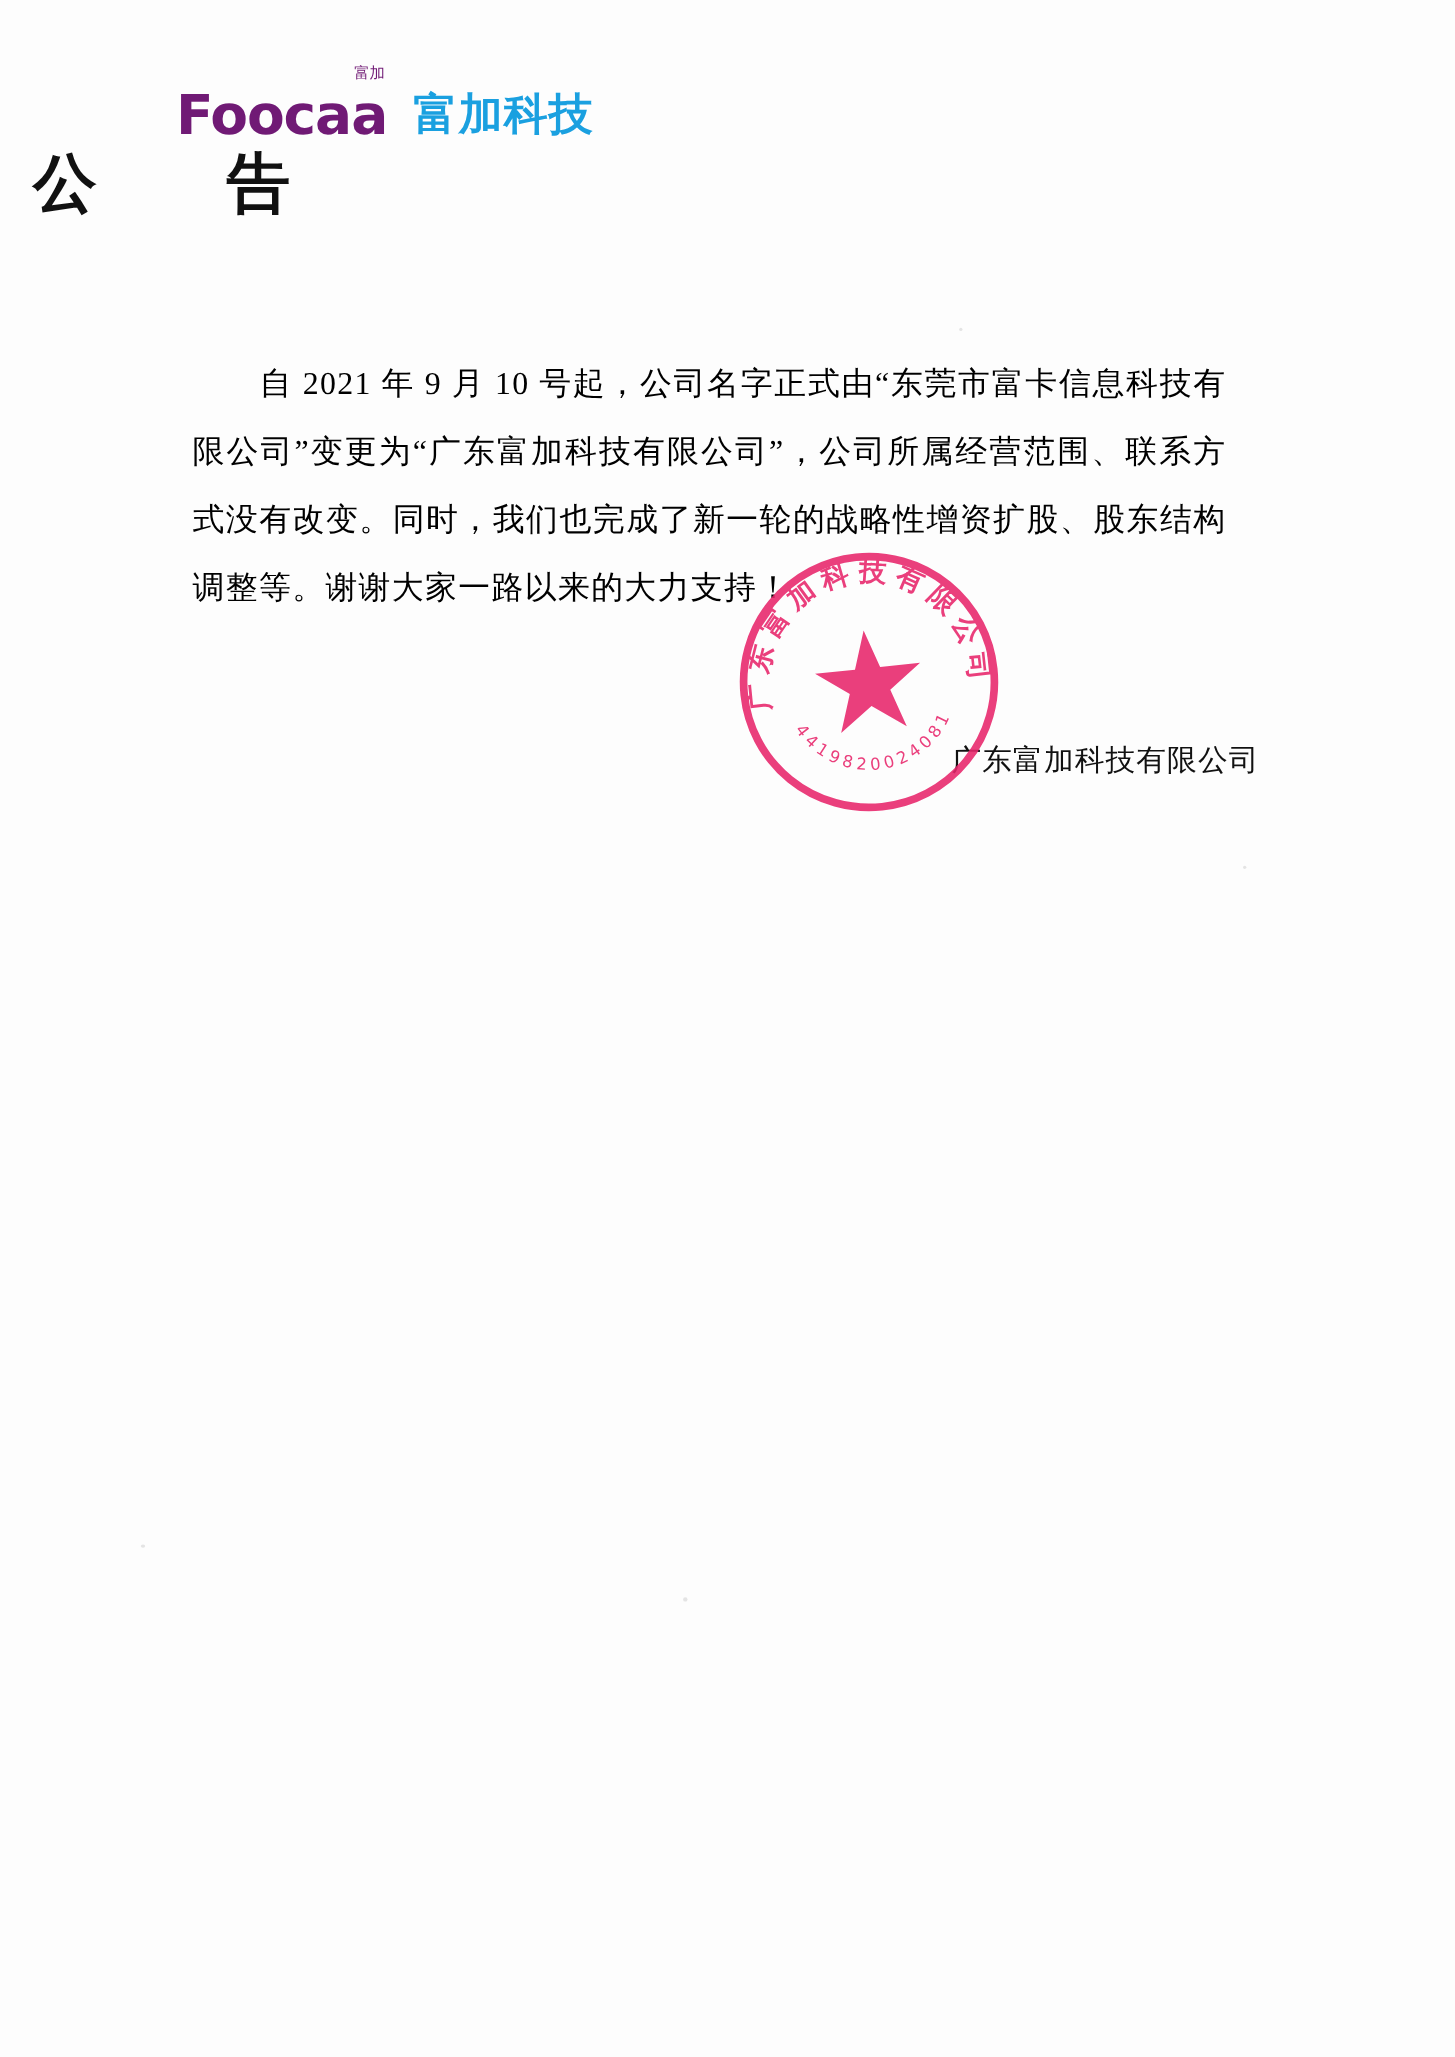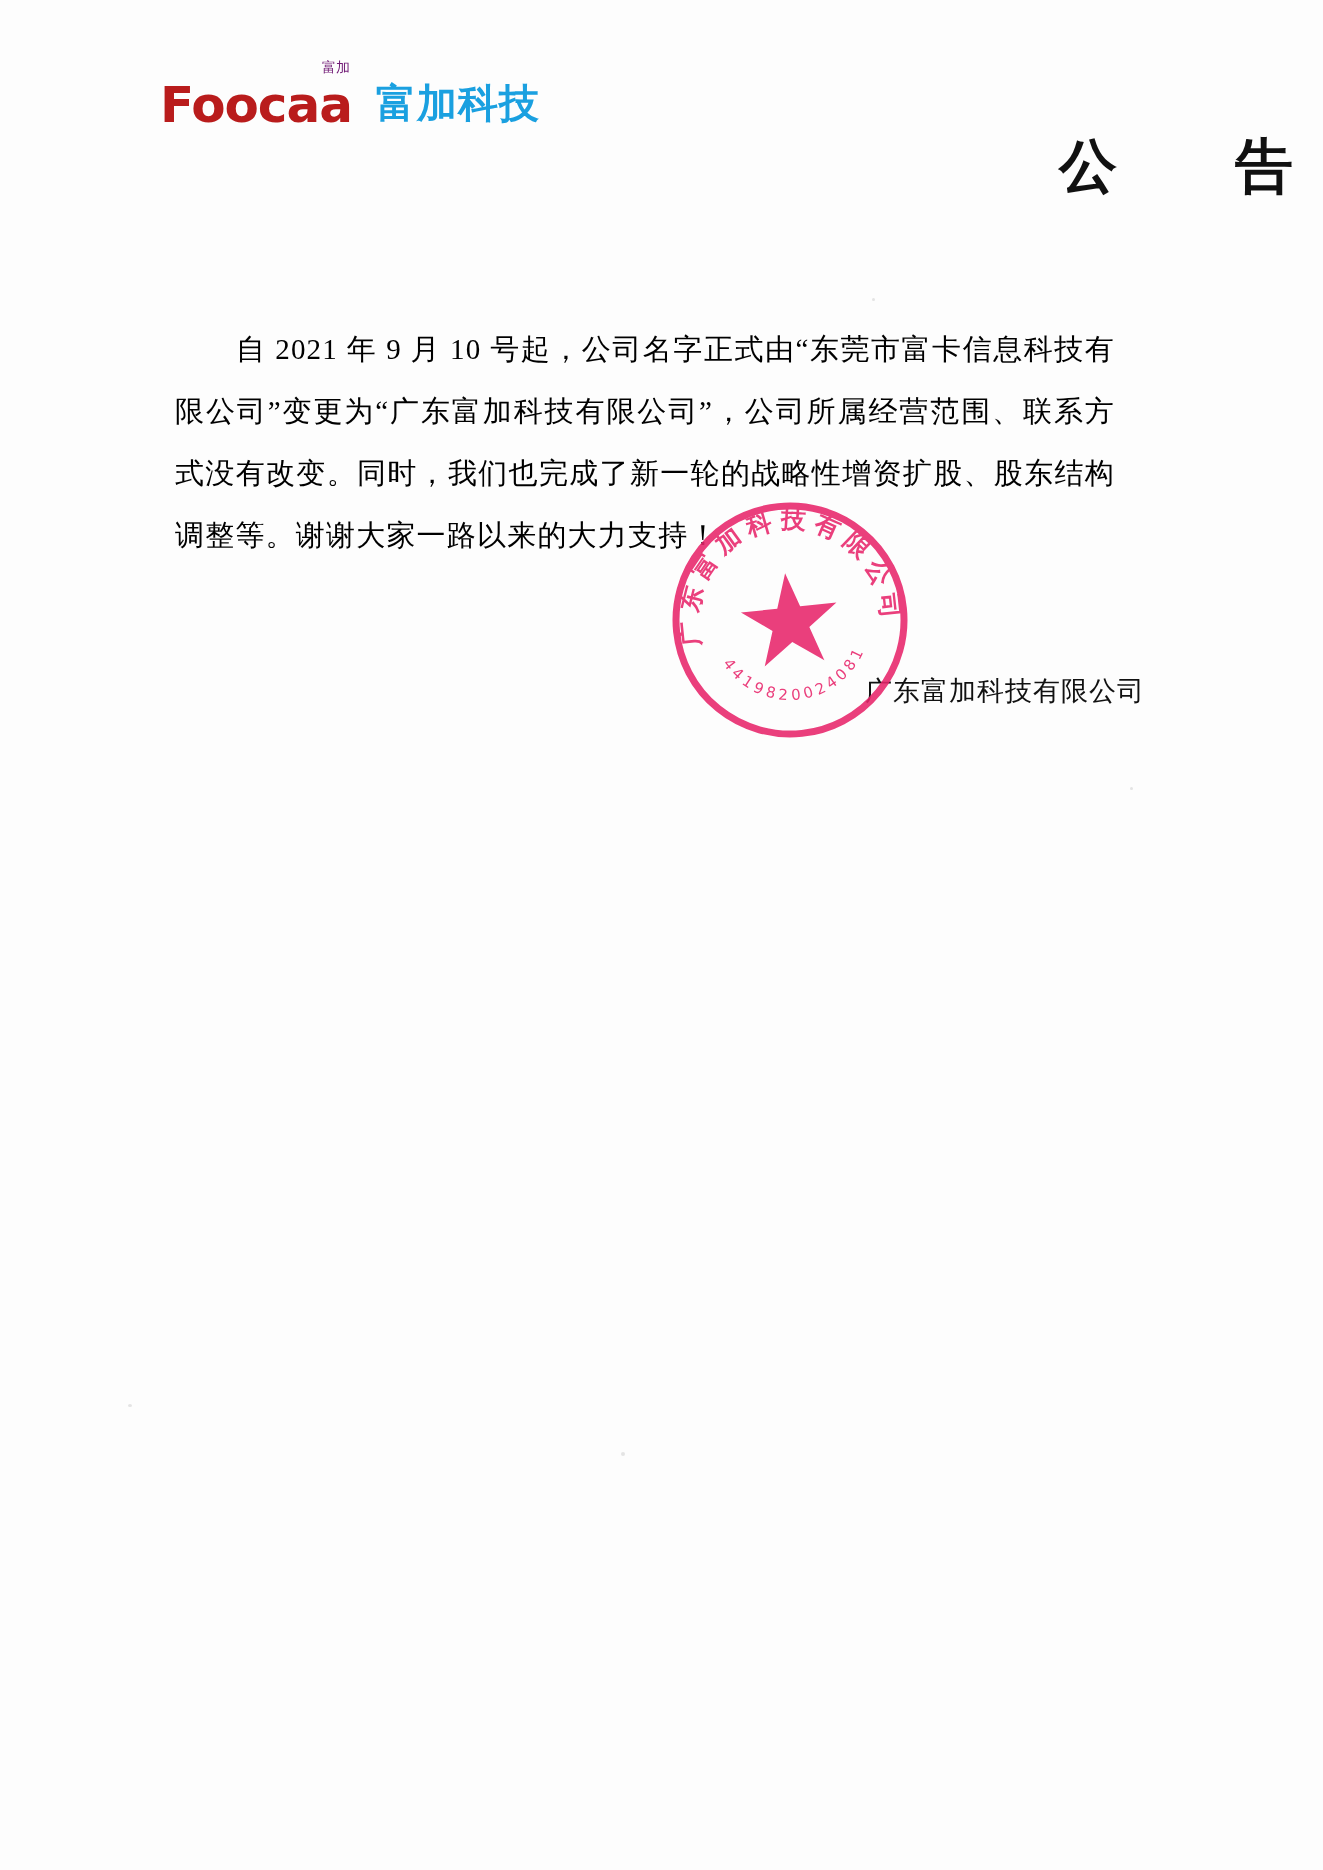--- a/index.html
+++ b/index.html
@@ -35,21 +35,21 @@
   .logo-mark {
     position: relative;
     display: flex;
     align-items: flex-end;
   }
   .logo-foocaa {
     font-family: "DejaVu Sans", sans-serif;
     font-weight: 700;
     font-size: 50px;
     letter-spacing: -1px;
-    color: #b91c1c;
+    color: #701a75;
     line-height: 1;
   }
   .logo-sup {
     position: absolute;
     right: 2px;
     top: -20px;
     font-family: "DejaVu Sans", sans-serif;
     font-size: 14px;
     color: #701a75;
     letter-spacing: 0px;
@@ -64,21 +64,21 @@
     margin-left: 14px;
     margin-bottom: 3px;
   }
 
   
   .doc-title {
     position: absolute;
     top: 128px;
     left: 0;
     width: 100%;
-    text-align: right;
+    text-align: left;
     font-family: "DejaVu Serif", "Liberation Serif", serif;
     font-weight: 700;
     font-size: 58px;
     letter-spacing: 30px;
     text-indent: 30px;
     color: #111;
   }
 
   
   .body-text {

